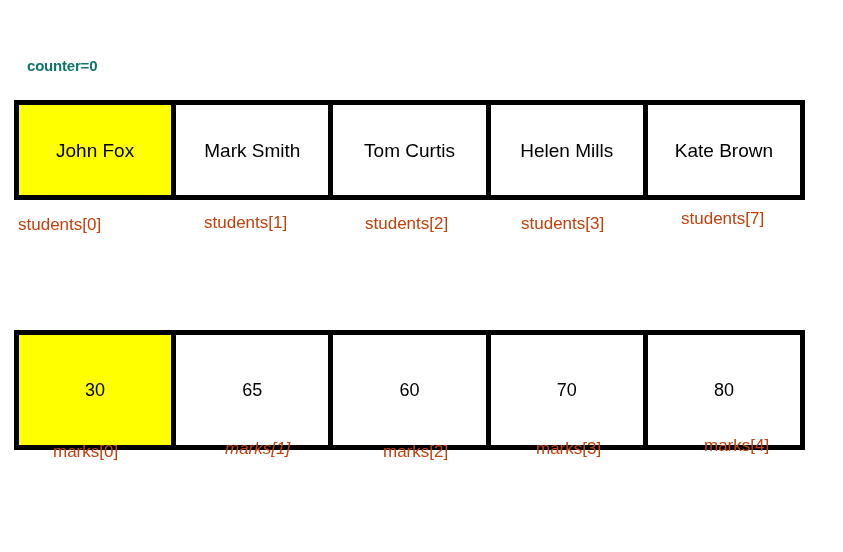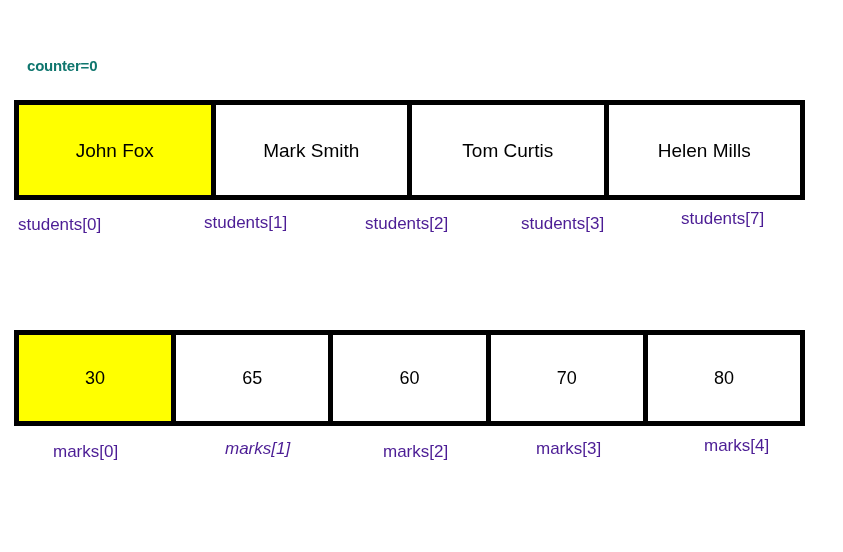--- a/index.html
+++ b/index.html
@@ -38,21 +38,21 @@
   #students-array {
     left: 14px;
     top: 100px;
     width: 791px;
     height: 100px;
   }
   #marks-array {
     left: 14px;
     top: 330px;
     width: 791px;
-    height: 96px;
+    height: 120px;
   }
 
   .array-cell {
     box-sizing: border-box;
     flex: 1 1 0;
     border-right: 5px solid #000000;
     display: flex;
     align-items: center;
     justify-content: center;
     background: #ffffff;
@@ -69,40 +69,43 @@
   #marks-array .array-cell {
     font-size: 18px;
   }
 
   
   .index-label {
     position: absolute;
     font-size: 17px;
     line-height: 1;
     white-space: nowrap;
-    color: #4c1d95;
+    color: #c2410c;
   }
 </style>
 </head>
 <body>
 
 <div id="counter-label">counter=0</div>
 
 <div id="students-array" class="array-table">
   <div class="array-cell highlight">
     <span>John Fox</span>
   </div>
   <div class="array-cell">
     <span>Mark Smith</span>
   </div>
   <div class="array-cell">
     <span>Tom Curtis</span>
   </div>
   <div class="array-cell">
     <span>Helen Mills</span>
+  </div>
+  <div class="array-cell">
+    <span>Kate Brown</span>
   </div>
 </div>
 
 <div class="index-label" style="left:18px;  top:216px;">students[0]</div>
 <div class="index-label" style="left:204px; top:214px;">students[1]</div>
 <div class="index-label" style="left:365px; top:215px;">students[2]</div>
 <div class="index-label" style="left:521px; top:215px;">students[3]</div>
 <div class="index-label" style="left:681px; top:210px;">students[7]</div>
 
 <div id="marks-array" class="array-table">

